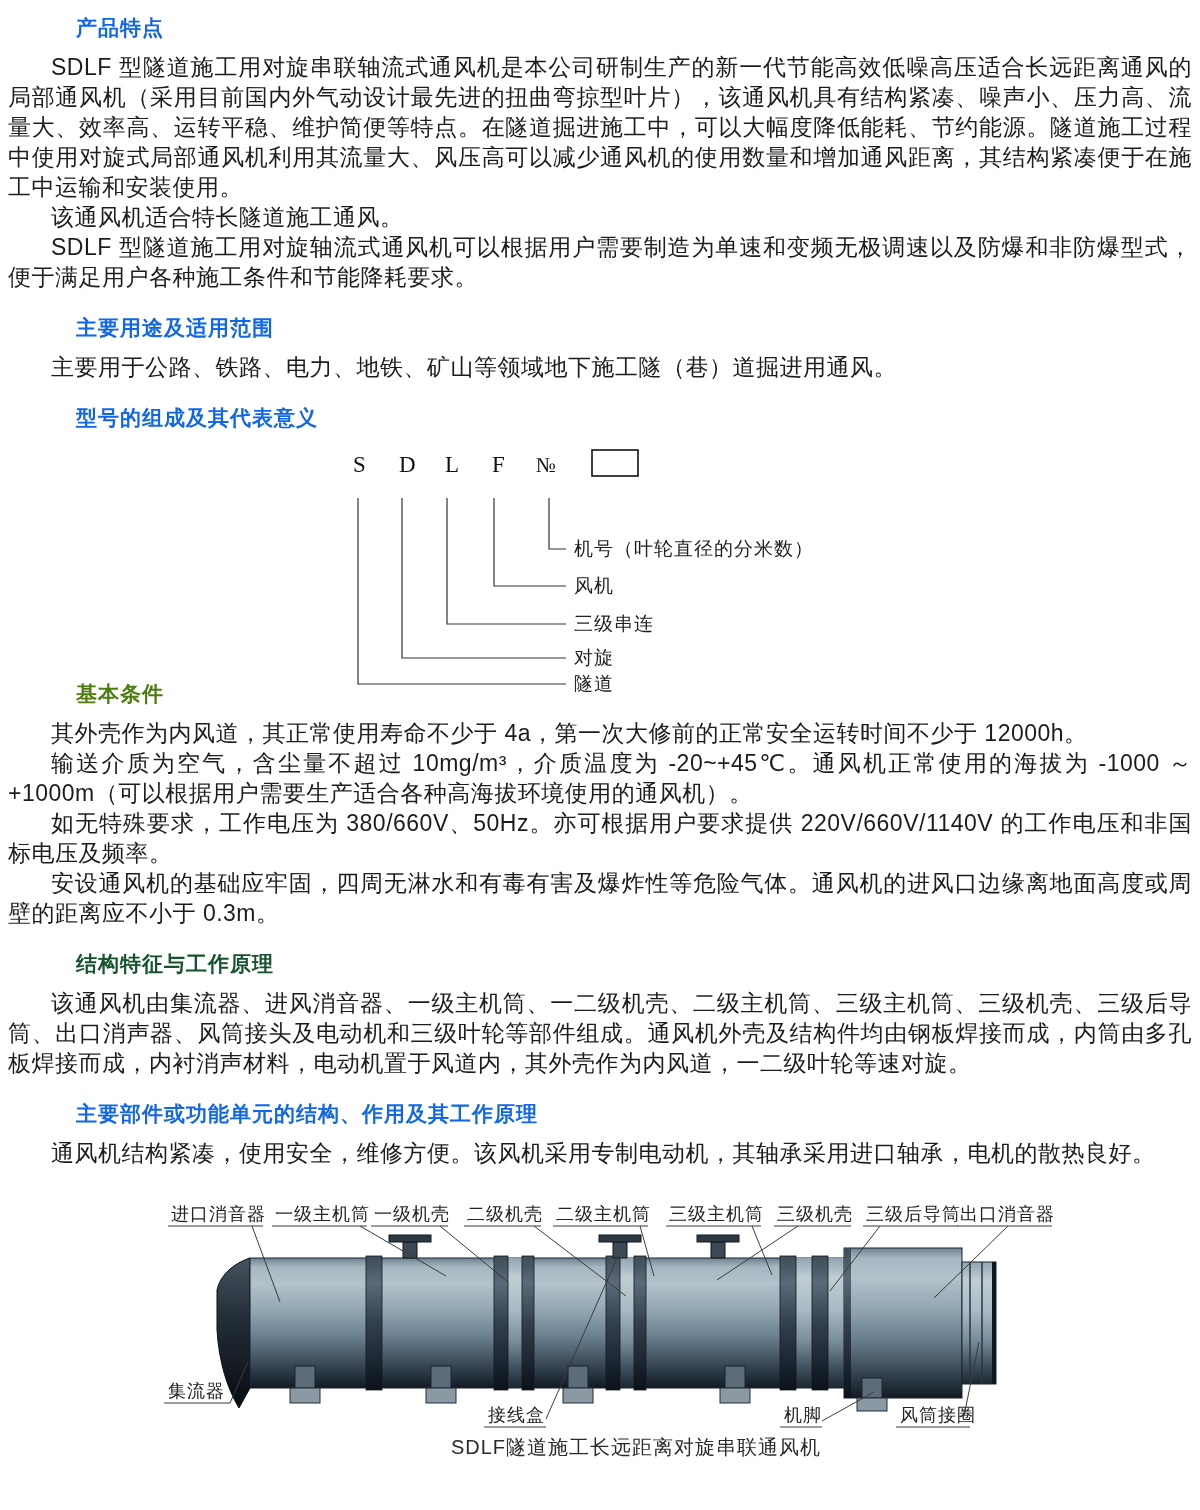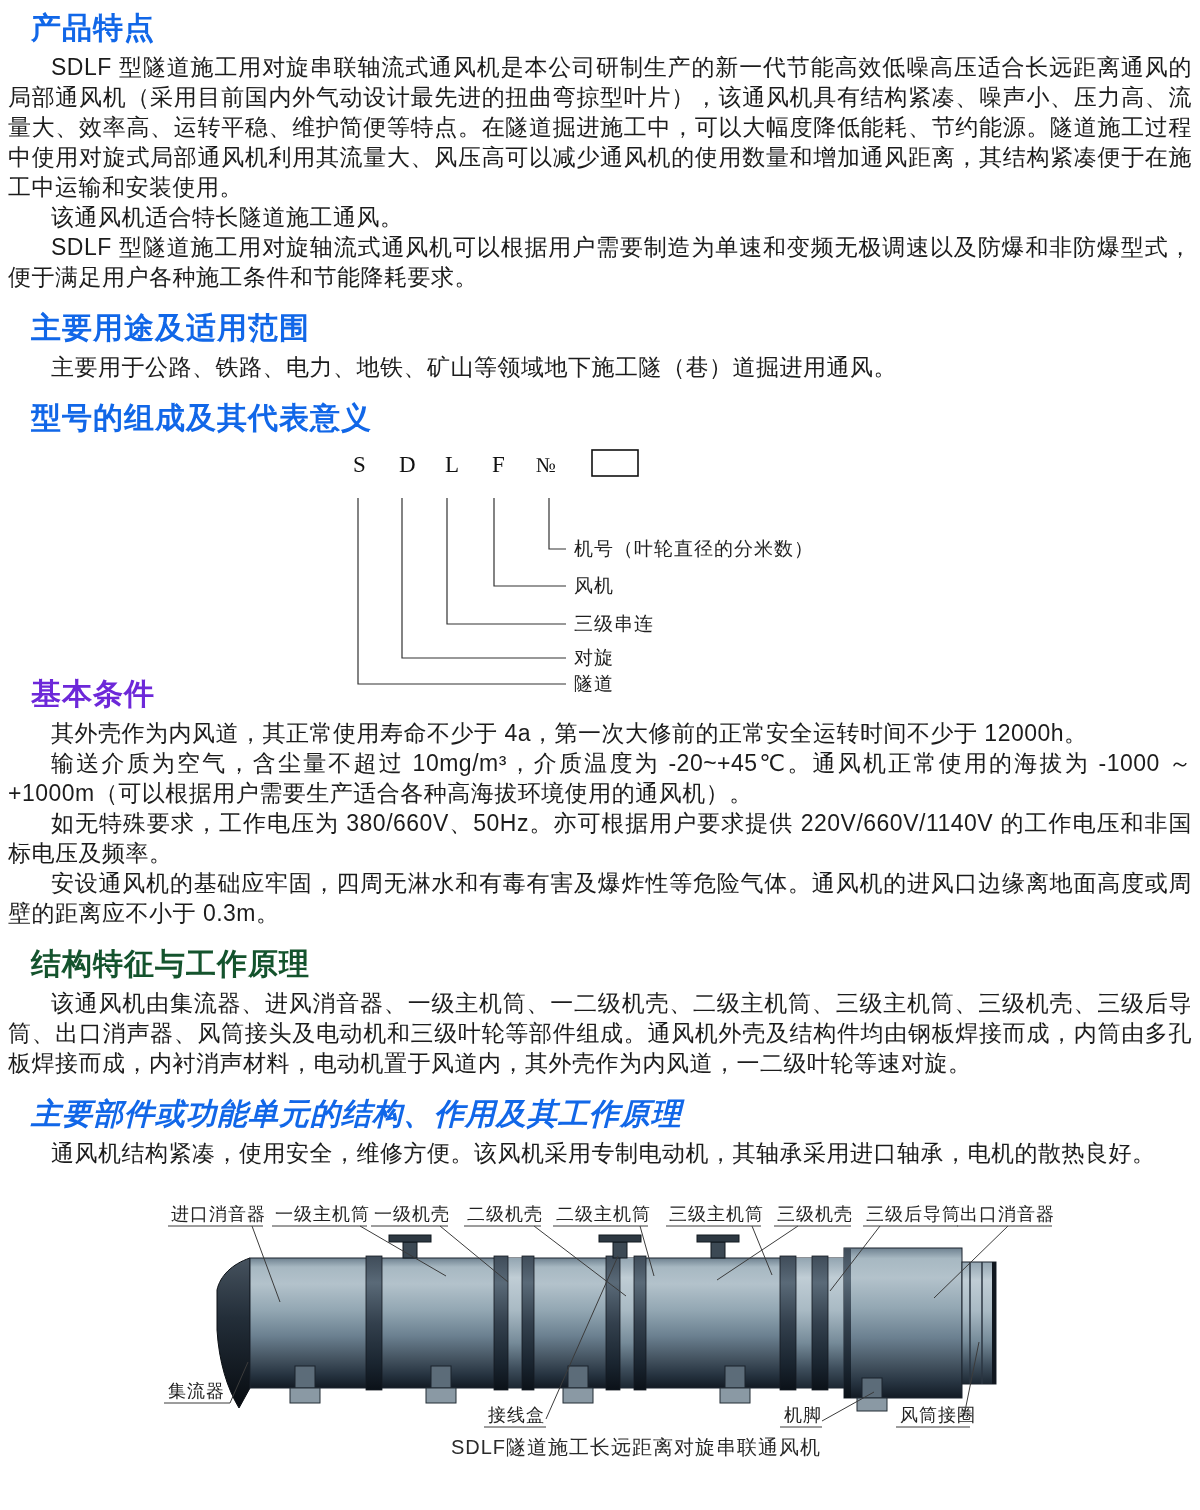--- a/index.html
+++ b/index.html
@@ -3,22 +3,22 @@
 <meta charset="utf-8">
 <style>
   html,body{margin:0;padding:0;}
   body{
     width:1200px;height:1510px;overflow:hidden;background:#ffffff;
     font-family:"Liberation Sans","DejaVu Sans",sans-serif;
     color:#1c1c1c;
   }
   .page{padding:10px 8px 0 8px;}
   h2.h{
-    font-size:30px;line-height:32px;font-weight:700;
-    margin:20px 0 8px 23px;letter-spacing:1px;
+    font-size:21px;line-height:32px;font-weight:700;
+    margin:20px 0 8px 68px;letter-spacing:1px;
   }
   h2.h.first{margin-top:2px;}
   h2.h.after-svg{margin-top:-14px;}
   p.bp{
     font-size:23px;line-height:30px;margin:0;
     text-align:justify;text-indent:43px;letter-spacing:0.5px;
   }
   svg{display:block;}
   .model-svg{margin-top:4px;}
   .fan-svg{margin-top:22px;}
@@ -61,30 +61,30 @@
       <polyline class="mline" points="541,56 541,107 558,107"></polyline>
     </g>
 
     <text class="mlabel" x="566" y="113">机号（叶轮直径的分米数）</text>
     <text class="mlabel" x="566" y="150">风机</text>
     <text class="mlabel" x="566" y="188">三级串连</text>
     <text class="mlabel" x="566" y="222">对旋</text>
     <text class="mlabel" x="566" y="248">隧道</text>
   </svg>
 
-  <h2 class="h after-svg" style="color: #6d28d9;">基本条件</h2>
+  <h2 class="h after-svg" style="color: #4d7c0f;">基本条件</h2>
   <p class="bp">其外壳作为内风道，其正常使用寿命不少于 4a，第一次大修前的正常安全运转时间不少于 12000h。</p>
   <p class="bp">输送介质为空气，含尘量不超过 10mg/m³，介质温度为 -20~+45℃。通风机正常使用的海拔为 -1000 ～ +1000m（可以根据用户需要生产适合各种高海拔环境使用的通风机）。</p>
   <p class="bp">如无特殊要求，工作电压为 380/660V、50Hz。亦可根据用户要求提供 220V/660V/1140V 的工作电压和非国标电压及频率。</p>
   <p class="bp">安设通风机的基础应牢固，四周无淋水和有毒有害及爆炸性等危险气体。通风机的进风口边缘离地面高度或周壁的距离应不小于 0.3m。</p>
 
   <h2 class="h" style="color: #14532d;">结构特征与工作原理</h2>
   <p class="bp">该通风机由集流器、进风消音器、一级主机筒、一二级机壳、二级主机筒、三级主机筒、三级机壳、三级后导筒、出口消声器、风筒接头及电动机和三级叶轮等部件组成。通风机外壳及结构件均由钢板焊接而成，内筒由多孔板焊接而成，内衬消声材料，电动机置于风道内，其外壳作为内风道，一二级叶轮等速对旋。</p>
 
-  <h2 class="h" style="color: rgb(17, 103, 232); font-style: italic;">主要部件或功能单元的结构、作用及其工作原理</h2>
+  <h2 class="h" style="color: rgb(17, 103, 232);">主要部件或功能单元的结构、作用及其工作原理</h2>
   <p class="bp">通风机结构紧凑，使用安全，维修方便。该风机采用专制电动机，其轴承采用进口轴承，电机的散热良好。</p>
 
   <svg class="fan-svg" width="1200" height="278" viewBox="0 0 1200 278">
     <defs>
       <linearGradient id="gMain" x1="0" y1="0" x2="0" y2="1">
         <stop offset="0" stop-color="#6e8190"></stop>
           <stop offset="0.07" stop-color="#a7b8c2"></stop>
         <stop offset="0.20" stop-color="#b3c2cb"></stop>
           <stop offset="0.40" stop-color="#93a7b3"></stop>
         <stop offset="0.60" stop-color="#6b8090"></stop>

